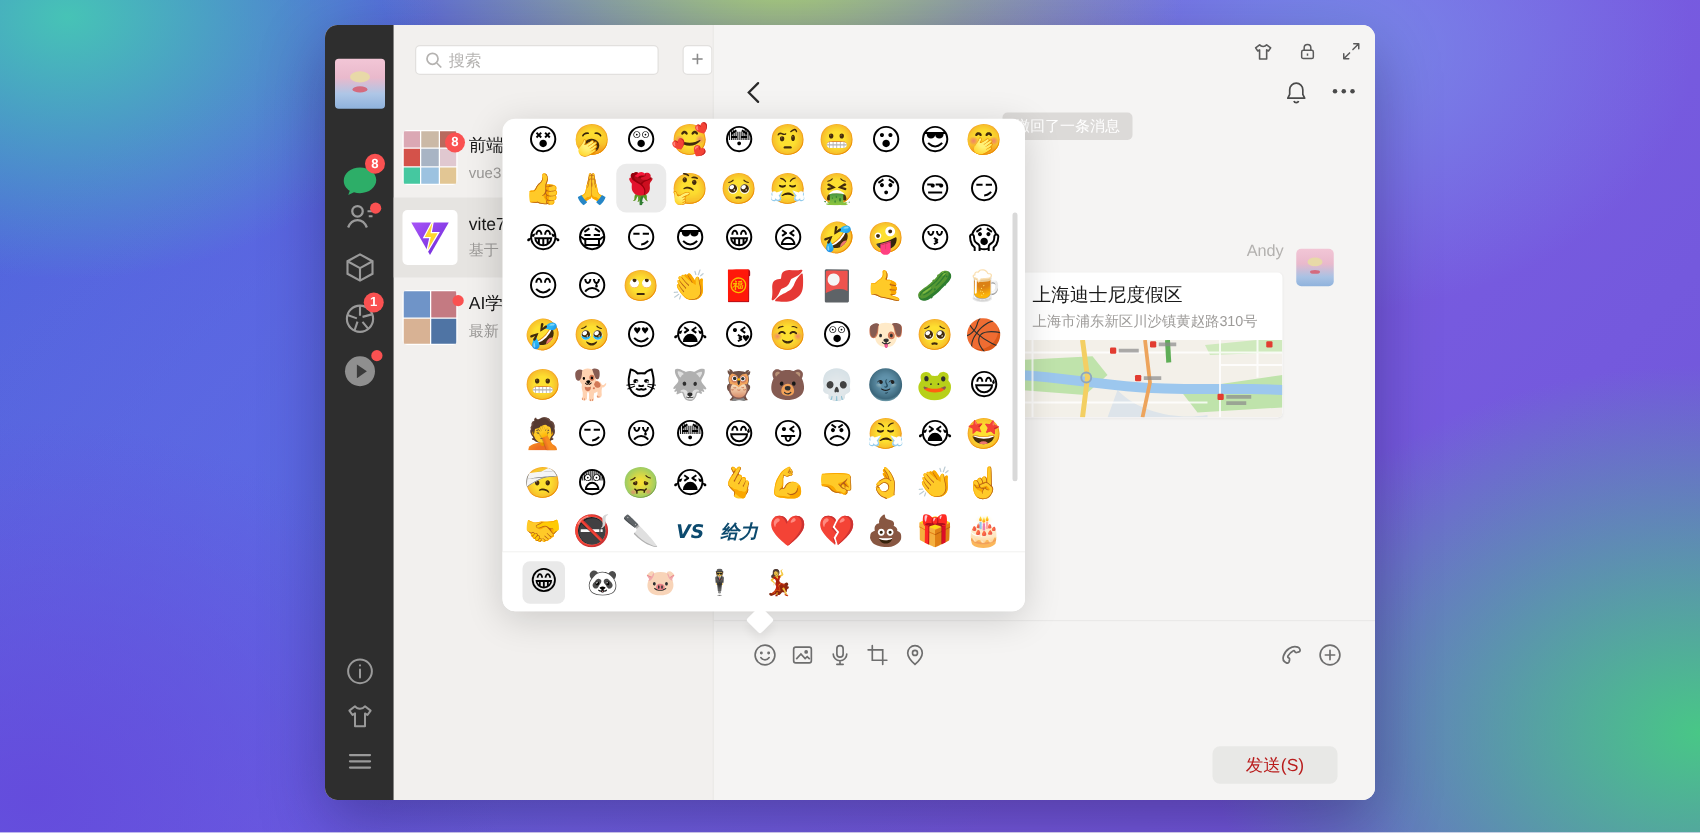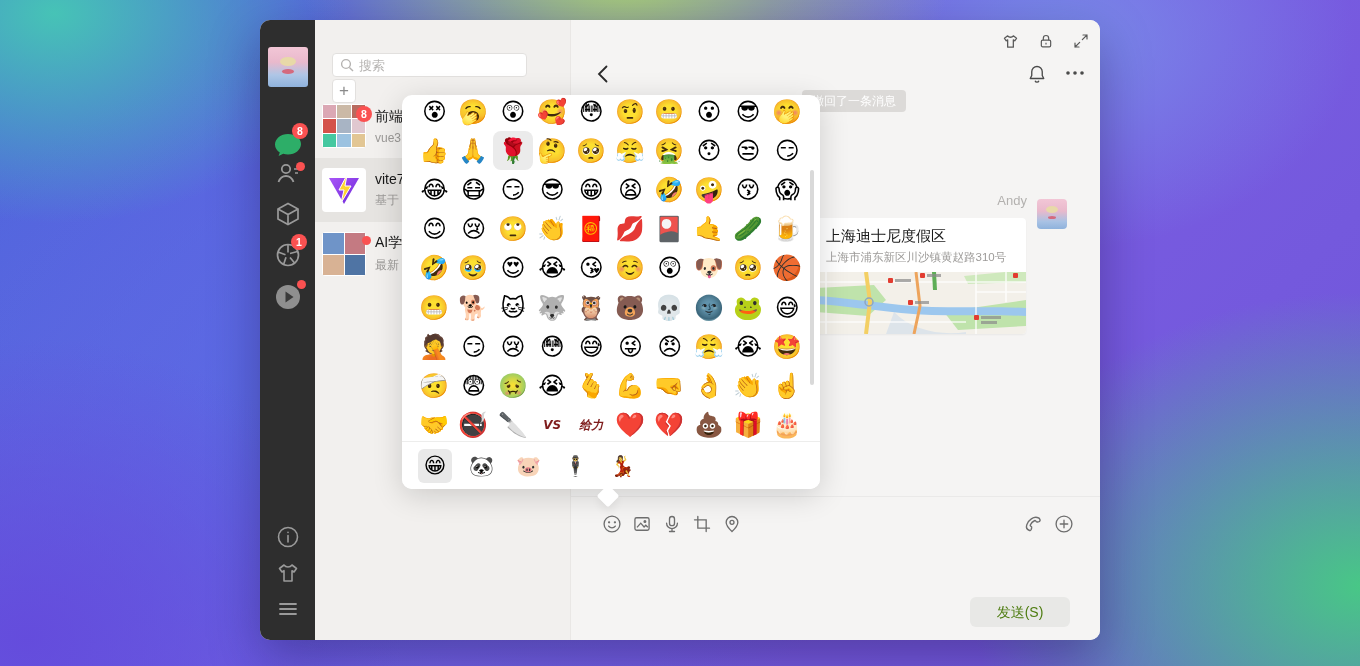--- a/index.html
+++ b/index.html
@@ -33,21 +33,21 @@
     overflow:hidden;
   }
   .rail .avatar:after{ content:""; position:absolute; left:12px; top:10px; width:16px; height:9px; border-radius:50%; background:#e8d9a8; box-shadow:0 10px 0 -2px #d46a7e; }
   .rail-ic { position:absolute; left:0; width:55px; display:flex; justify-content:center; }
   .badge { position:absolute; min-width:16px; height:16px; padding:0 4px; border-radius:9px;
     background:#fa5151; color:#fff; font-size:10.5px; line-height:16px; text-align:center; font-weight:bold; }
   .dot { position:absolute; width:9px; height:9px; border-radius:50%; background:#fa5151; }
 
   
   .chatlist { position:relative; width:255px; flex:none; background:#f2f0ee; }
-  .search-row { position:absolute; left:17px; top:33px; display:flex; gap:2px;flex-direction:column; }
+  .search-row { position:absolute; left:17px; top:16px; display:flex; gap:19px; }
   .search-box { width:195px; height:24px; background:#fff; border:1px solid #e2e0de; border-radius:4px;
     display:flex; align-items:center; padding:0 7px; gap:5px; }
   .search-box input { border:none; outline:none; width:150px; font-size:13px; color:#333; background:transparent; }
   .search-box input::placeholder { color:#b5b3b1; }
   .plus-btn { width:24px; height:24px; background:#fff; border:1px solid #e2e0de; border-radius:4px;
     color:#8a8a8a; font-size:17px; line-height:21px; text-align:center; }
   .chat-item { position:absolute; left:0; width:255px; height:64px; display:flex; align-items:center; padding-left:7px; }
   .chat-item.selected { background:#e6e4e1; }
   .gavatar { width:44px; height:44px; border-radius:4px; background:#fff; overflow:hidden; flex:none; position:relative;
     display:grid; gap:1px; padding:1px; }
@@ -78,34 +78,34 @@
   .loc-card { position:absolute; left:245px; top:25px; width:210px; background:#fff; border-radius:4px; overflow:hidden;
     box-shadow:0 1px 2px rgba(0,0,0,.05); }
   .loc-name { font-size:15px; color:#1a1a1a; padding:9px 10px 0; white-space:nowrap; }
   .loc-addr { font-size:11.5px; color:#9d9b99; padding:4px 10px 7px; white-space:nowrap; }
 
   .input-zone { position:absolute; left:0; bottom:0; width:100%; height:144px; border-top:1px solid rgba(0,0,0,.045); }
   .tool-left { position:absolute; left:31px; top:17px; display:flex; gap:10px; }
   .tool-right { position:absolute; right:26px; top:17px; display:flex; gap:12px; }
   .tool-btn { width:20px; height:20px; display:flex; align-items:center; justify-content:center; }
   .send-btn { position:absolute; right:30px; bottom:13px; width:100px; height:30px; border-radius:6px;
-    background:#e8e8e6; color:#4d7c0f; font-size:14px; border:none; text-align:center; line-height:30px; }
+    background:#e8e8e6; color:#b91c1c; font-size:14px; border:none; text-align:center; line-height:30px; }
 
   
   .emoji-panel { position:absolute; left:142px; top:75px; width:418px; height:394px; background:#fff;
     border-radius:10px; box-shadow:0 6px 30px rgba(0,0,0,.16); z-index:50; }
   .panel-tail { position:absolute; left:198px; top:393px; width:16px; height:16px; background:#fff;
     transform:rotate(45deg); border-radius:2px; box-shadow:4px 4px 8px rgba(0,0,0,.06); }
   .emoji-scroll { position:absolute; left:0; top:0; width:418px; height:346px; overflow:hidden; border-radius:10px 10px 0 0; }
   .emoji-grid { display:grid; grid-template-columns:repeat(10,39.2px); grid-auto-rows:39.2px;
     margin:-3px 0 0 13px; }
   .emoji-cell { display:flex; align-items:center; justify-content:center; font-size:24px; border-radius:8px;
     font-family:"DejaVu Sans","Liberation Sans",sans-serif; }
   .emoji-cell.highlighted { background:#ebebeb; }
-  .emoji-cell.text-emoji { font-size:12px; font-weight:bold; font-style:italic; color:#7f1d1d; }
+  .emoji-cell.text-emoji { font-size:15px; font-weight:bold; font-style:italic; color:#0c4a6e; }
   .panel-scrollbar { position:absolute; left:408px; top:75px; width:4px; height:215px; border-radius:2px; background:#d9d9d9; }
   .emoji-tabs { position:absolute; left:0; top:346px; width:418px; height:48px; border-top:1px solid #ededec;
     display:flex; align-items:center; padding-left:16px; border-radius:0 0 10px 10px; background:#fff; }
   .etab { width:34px; height:34px; border-radius:6px; display:flex; align-items:center; justify-content:center;
     font-size:22px; flex:none; font-family:"DejaVu Sans","Liberation Sans",sans-serif; }
   .etab.selected { background:#e9e9e9; }
   .etab.pack { margin-left:13px; font-size:20px; filter:grayscale(.2); }
 
   svg { display:block; }
 </style>

